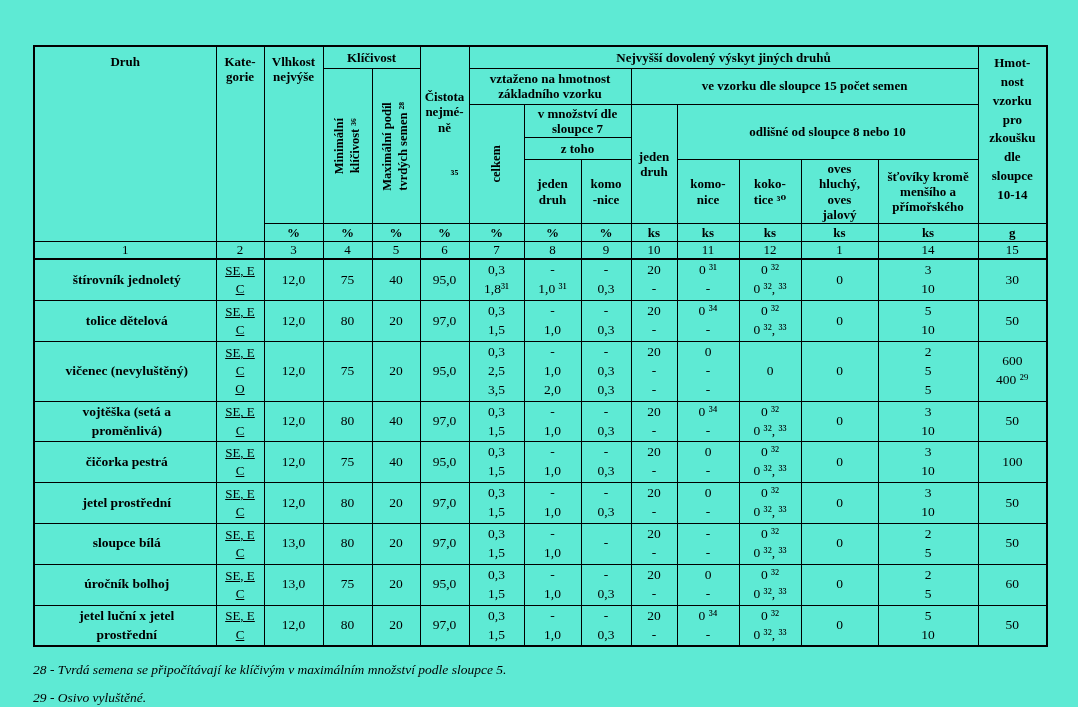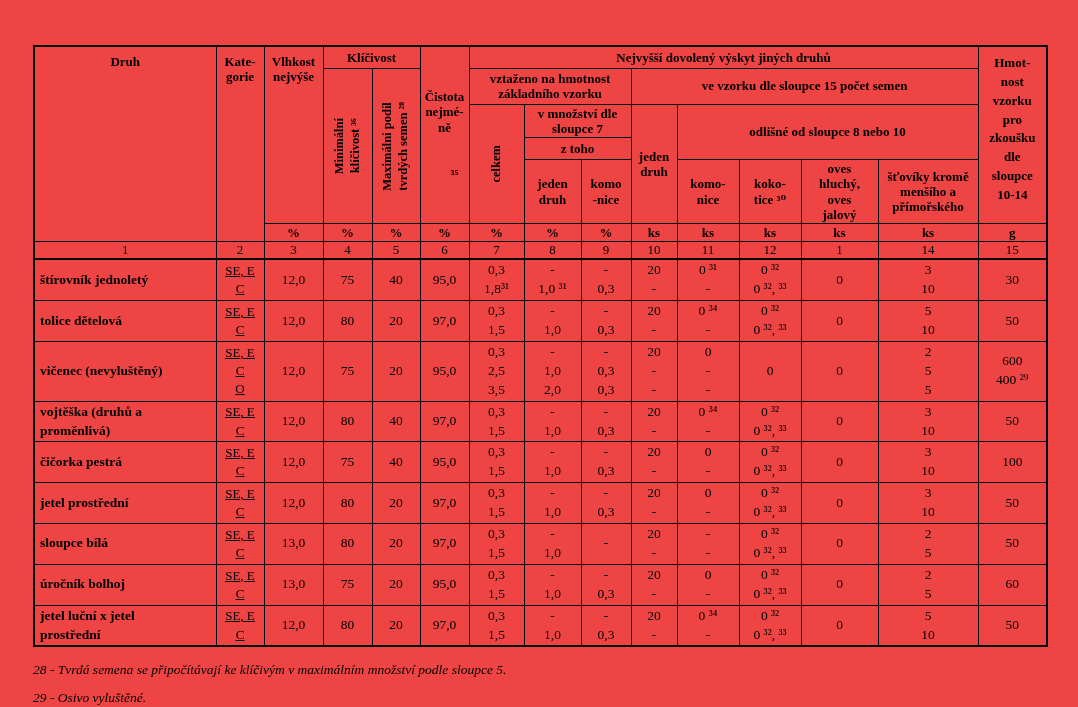--- a/index.html
+++ b/index.html
@@ -1,35 +1,35 @@
 <!DOCTYPE html>
 <html><head>
 <meta charset="utf-8">
 <style>
   html,body { margin:0; padding:0; background:#fff; color:#000;
     font-family:"Liberation Serif","DejaVu Serif",serif; }
-  .page { width:1078px; height:707px; background:#ef4444; box-sizing:border-box;
+  .page { width:1078px; height:707px; background:#5eead4; box-sizing:border-box;
     padding:45px 32px 0 33px; position:relative; }
   table.spec { border-collapse:collapse; table-layout:fixed; width:1013px;
     border:2px solid #000; }
   th, td { border:1px solid #000; box-sizing:border-box; overflow:hidden; }
   thead th { font-weight:bold; font-size:13px; line-height:1.18; text-align:center;
     vertical-align:middle; padding:1px 2px; white-space:pre-line; }
   th.topcell { vertical-align:top; padding-top:7px; }
   th.rotc { vertical-align:middle; }
   .rot { writing-mode:vertical-rl; transform:rotate(180deg); white-space:pre-line;
     margin:0 auto; font-size:12.5px; line-height:1.25; }
   .cistota-foot { margin-top:16px; font-weight:bold;padding-left:20px; }
   .hmot { line-height:1.45; }
   tr.hr-units th { font-size:13px; height:18px; padding:0; }
   tr.hr-nums td { font-weight:normal; font-size:13px; text-align:center;
     height:16px; padding:0; border-bottom:2px solid #000; }
   tbody td { font-size:13.5px; line-height:1.4; text-align:center;
     vertical-align:middle; white-space:pre-line; padding:1px 2px; }
-  tbody td.druh { text-align:left; font-weight:bold; padding-left:5px;
+  tbody td.druh { text-align:center; font-weight:bold; padding-left:5px;
     font-size:13.5px; }
   tbody td.cat { font-size:13px;text-decoration:underline; }
   .footnotes { margin-top:14px; width:1020px; font-size:13.5px; line-height:1.4; }
   .footnote { padding-left:39px; text-indent:-39px; margin-bottom:9px;font-style:italic; }
 </style>
 </head>
 <body>
 
 <div class="page">
   <table class="spec">
@@ -221,21 +221,21 @@
 -</td>
           <td class="num">0</td>
           <td class="num">0</td>
           <td class="num">2
 5
 5</td>
           <td class="num">600
 400 ²⁹</td>
         </tr>
         <tr>
-          <td class="druh">vojtěška  (druhů a
+          <td class="druh">vojtěška  (setá a
 proměnlivá)</td>
           <td class="cat">SE, E
 C</td>
           <td class="num">12,0</td>
           <td class="num">80</td>
           <td class="num">40</td>
           <td class="num">97,0</td>
           <td class="num">0,3
 1,5</td>
           <td class="num">-

